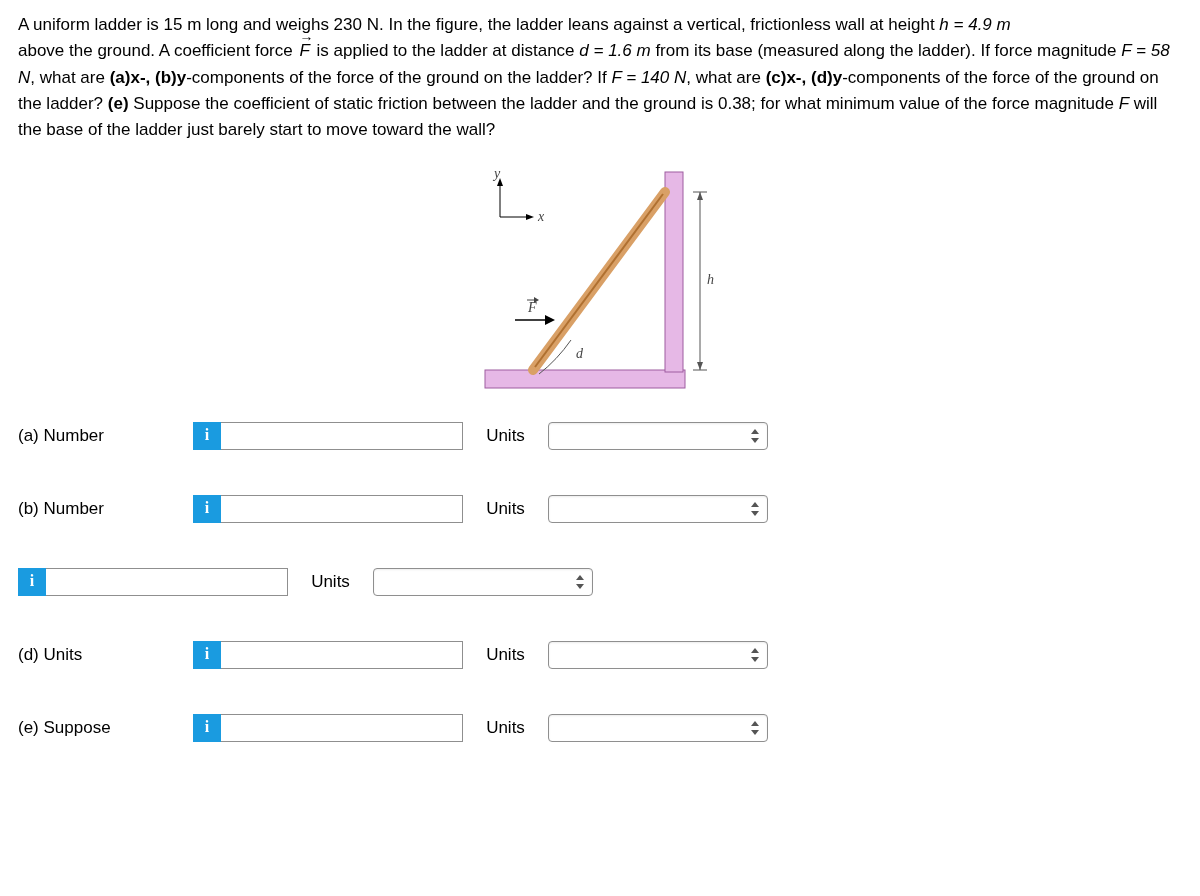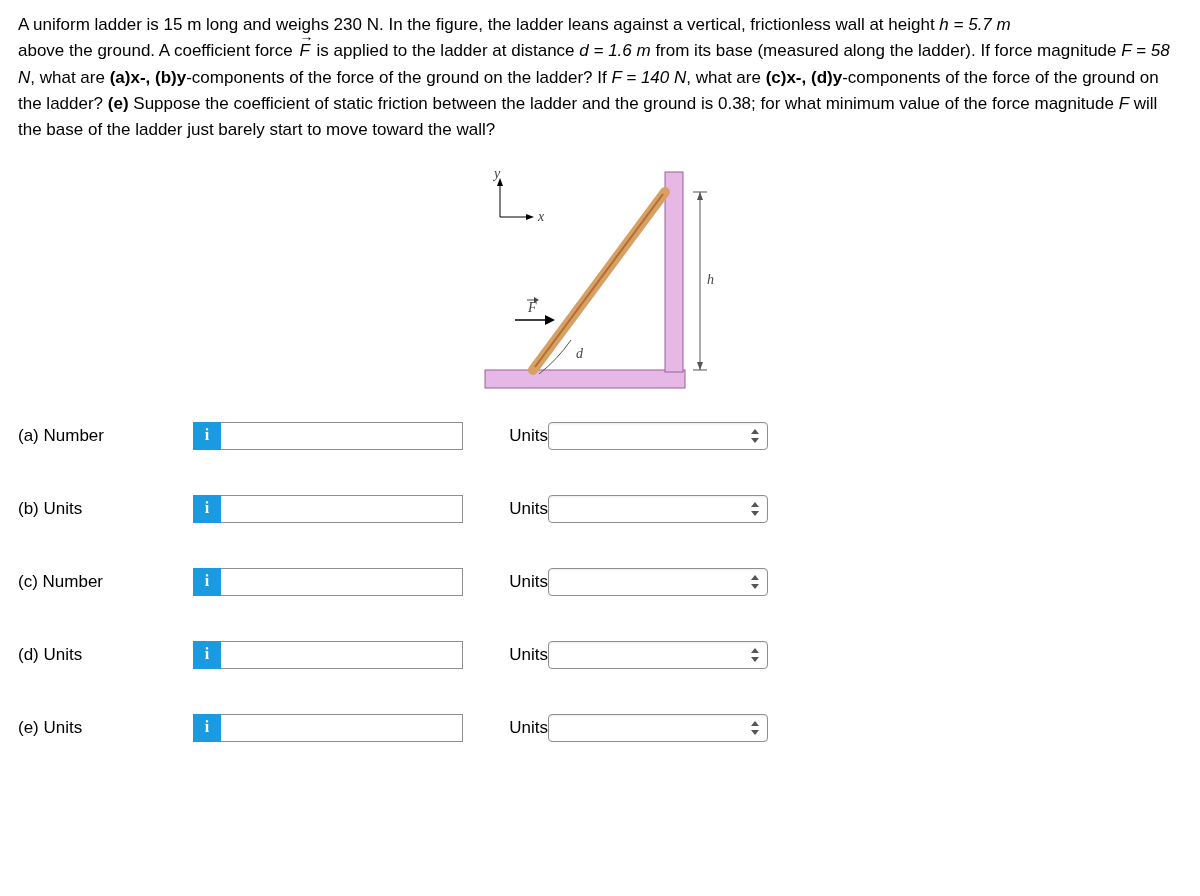--- a/index.html
+++ b/index.html
@@ -68,21 +68,21 @@
   .num-input {
     flex: 1;
     border: 1px solid #8f8f8f;
     border-left: none;
     padding: 2px 5px;
     font-size: 14px;
     box-sizing: border-box;
   }
   .units-label {
     width: 85px;
-    text-align: right;
+    text-align: center;
   }
   .units-select {
     width: 220px;
     height: 28px;
     border: 1px solid #8f8f8f;
     border-radius: 4px;
     box-shadow: inset 0 1px 2px rgba(0,0,0,.08);
     background: #fff;
     position: relative;
     box-sizing: border-box;
@@ -112,21 +112,21 @@
     font-family: 'Times New Roman', serif;
     font-style: italic;
     font-size: 14px;
     fill: #444;
   }
 </style>
 </head>
 <body>
 
 <div class="problem-text">
-  <span>A uniform ladder is 15 m long and weighs 230 N. In the figure, the ladder leans against a vertical, frictionless wall at height </span><i>h = 5.7 m</i><br>
+  <span>A uniform ladder is 15 m long and weighs 230 N. In the figure, the ladder leans against a vertical, frictionless wall at height </span><i>h = 4.9 m</i><br>
   <span>above the ground. A coefficient force </span>
   <span class="vec">F</span>
   <span> is applied to the ladder at distance </span><i>d = 1.6 m</i><span> from its base (measured along the ladder). If force magnitude </span><i>F = 58 N</i><span>, what are </span><b>(a)x-, (b)y</b><span>-components of the force of the ground on the ladder? If </span><i>F = 140 N</i><span>, what are </span><b>(c)x-, (d)y</b><span>-components of the force of the ground on the ladder? </span><b>(e)</b><span> Suppose the coefficient of static friction between the ladder and the ground is 0.38; for what minimum value of the force magnitude </span><i>F</i><span> will the base of the ladder just barely start to move toward the wall?</span>
 </div>
 
 <div class="figure-wrap">
   <svg width="250" height="230" viewBox="0 0 250 230">
 
     <rect x="10" y="208" width="200" height="18" fill="#e6b8e6" stroke="#9e5ca0" stroke-width="1"></rect>
 
@@ -167,51 +167,50 @@
     <div class="row-label">(a)   Number</div>
     <div class="num-wrap">
       <div class="info-icon">i</div>
       <input class="num-input" type="text" style="">
     </div>
     <div class="units-label">Units</div>
     <div class="units-select"></div>
   </div>
 
   <div class="row">
-    <div class="row-label">(b)   Units</div>
-    <div class="num-wrap">
-      <div class="info-icon">i</div>
-      <input class="num-input" type="text" style="">
-    </div>
-    <div class="units-label">Units</div>
-    <div class="units-select"></div>
-  </div>
-
-  <div class="row">
-    <div class="row-label">(c)   Number</div>
+    <div class="row-label">(b)   Number</div>
+    <div class="num-wrap">
+      <div class="info-icon">i</div>
+      <input class="num-input" type="text" style="">
+    </div>
+    <div class="units-label">Units</div>
+    <div class="units-select"></div>
+  </div>
+
+  <div class="row">
     <div class="num-wrap">
       <div class="info-icon">i</div>
       <input class="num-input" type="text" style="">
     </div>
     <div class="units-label">Units</div>
     <div class="units-select"></div>
   </div>
 
   <div class="row">
     <div class="row-label">(d)   Units</div>
     <div class="num-wrap">
       <div class="info-icon">i</div>
       <input class="num-input" type="text" style="">
     </div>
     <div class="units-label">Units</div>
     <div class="units-select"></div>
   </div>
 
   <div class="row">
-    <div class="row-label">(e)   Units</div>
+    <div class="row-label">(e)   Suppose</div>
     <div class="num-wrap">
       <div class="info-icon">i</div>
       <input class="num-input" type="text" style="">
     </div>
     <div class="units-label">Units</div>
     <div class="units-select"></div>
   </div>
 
 </div>
 

